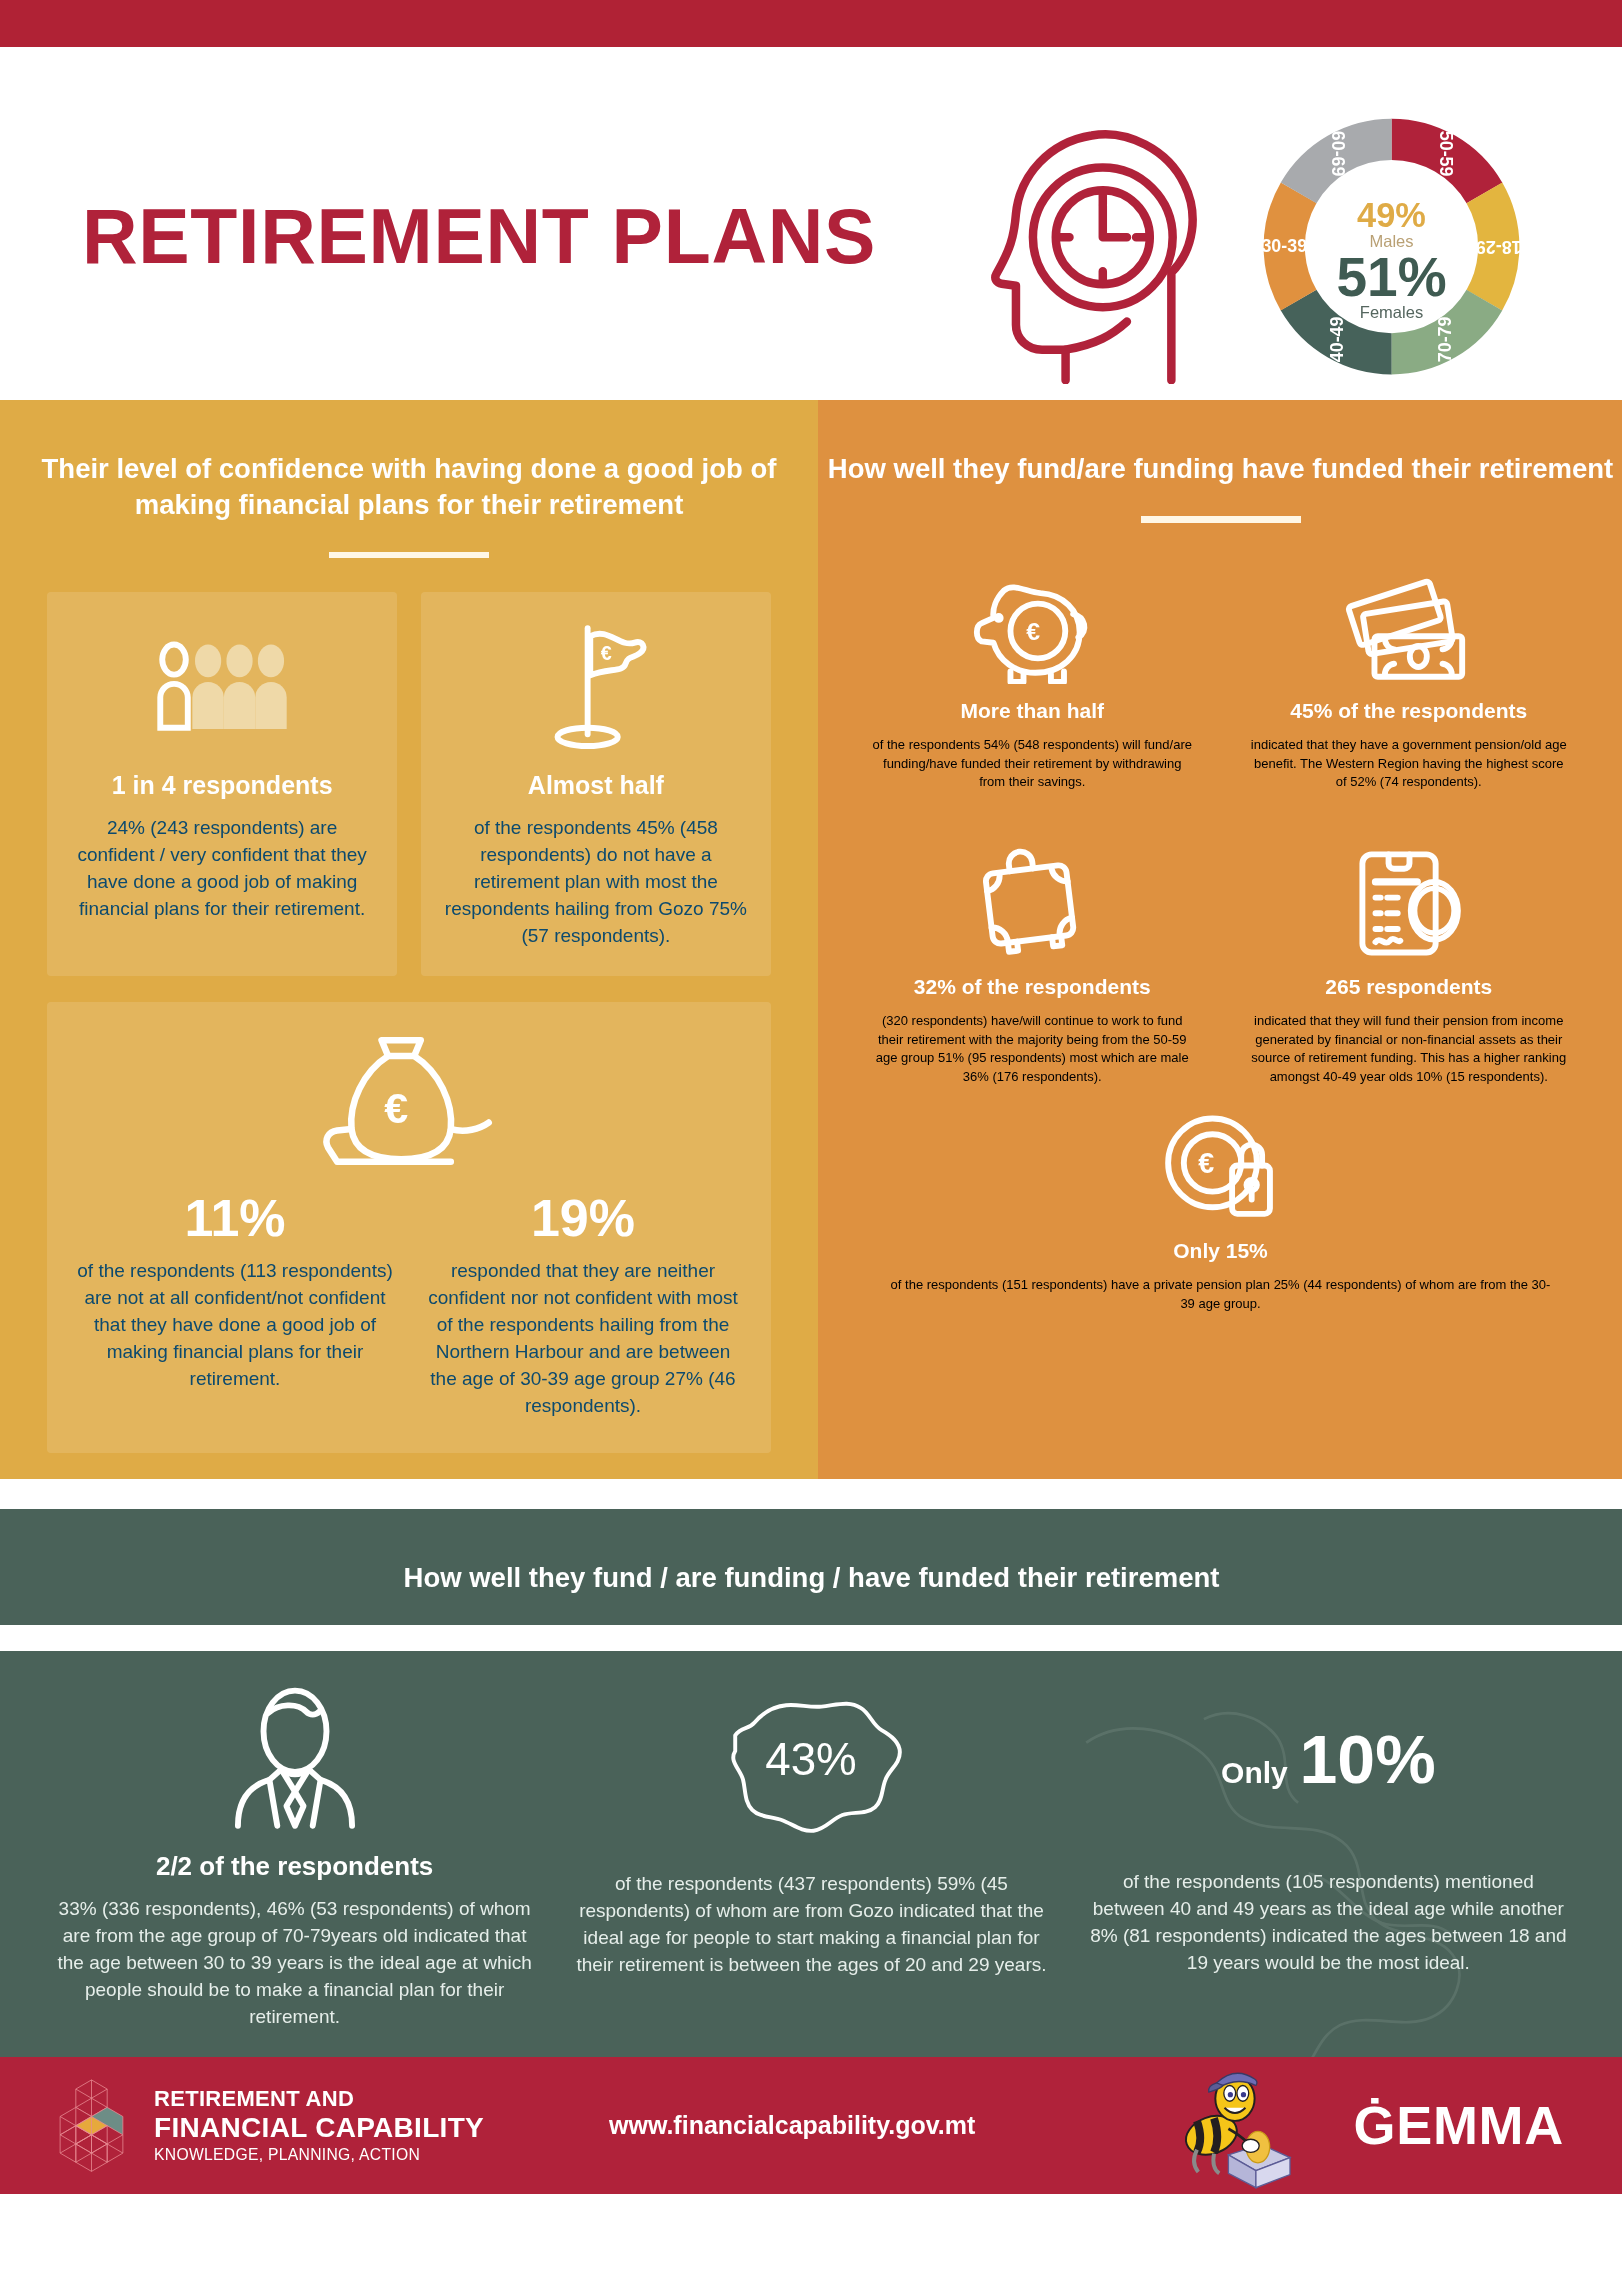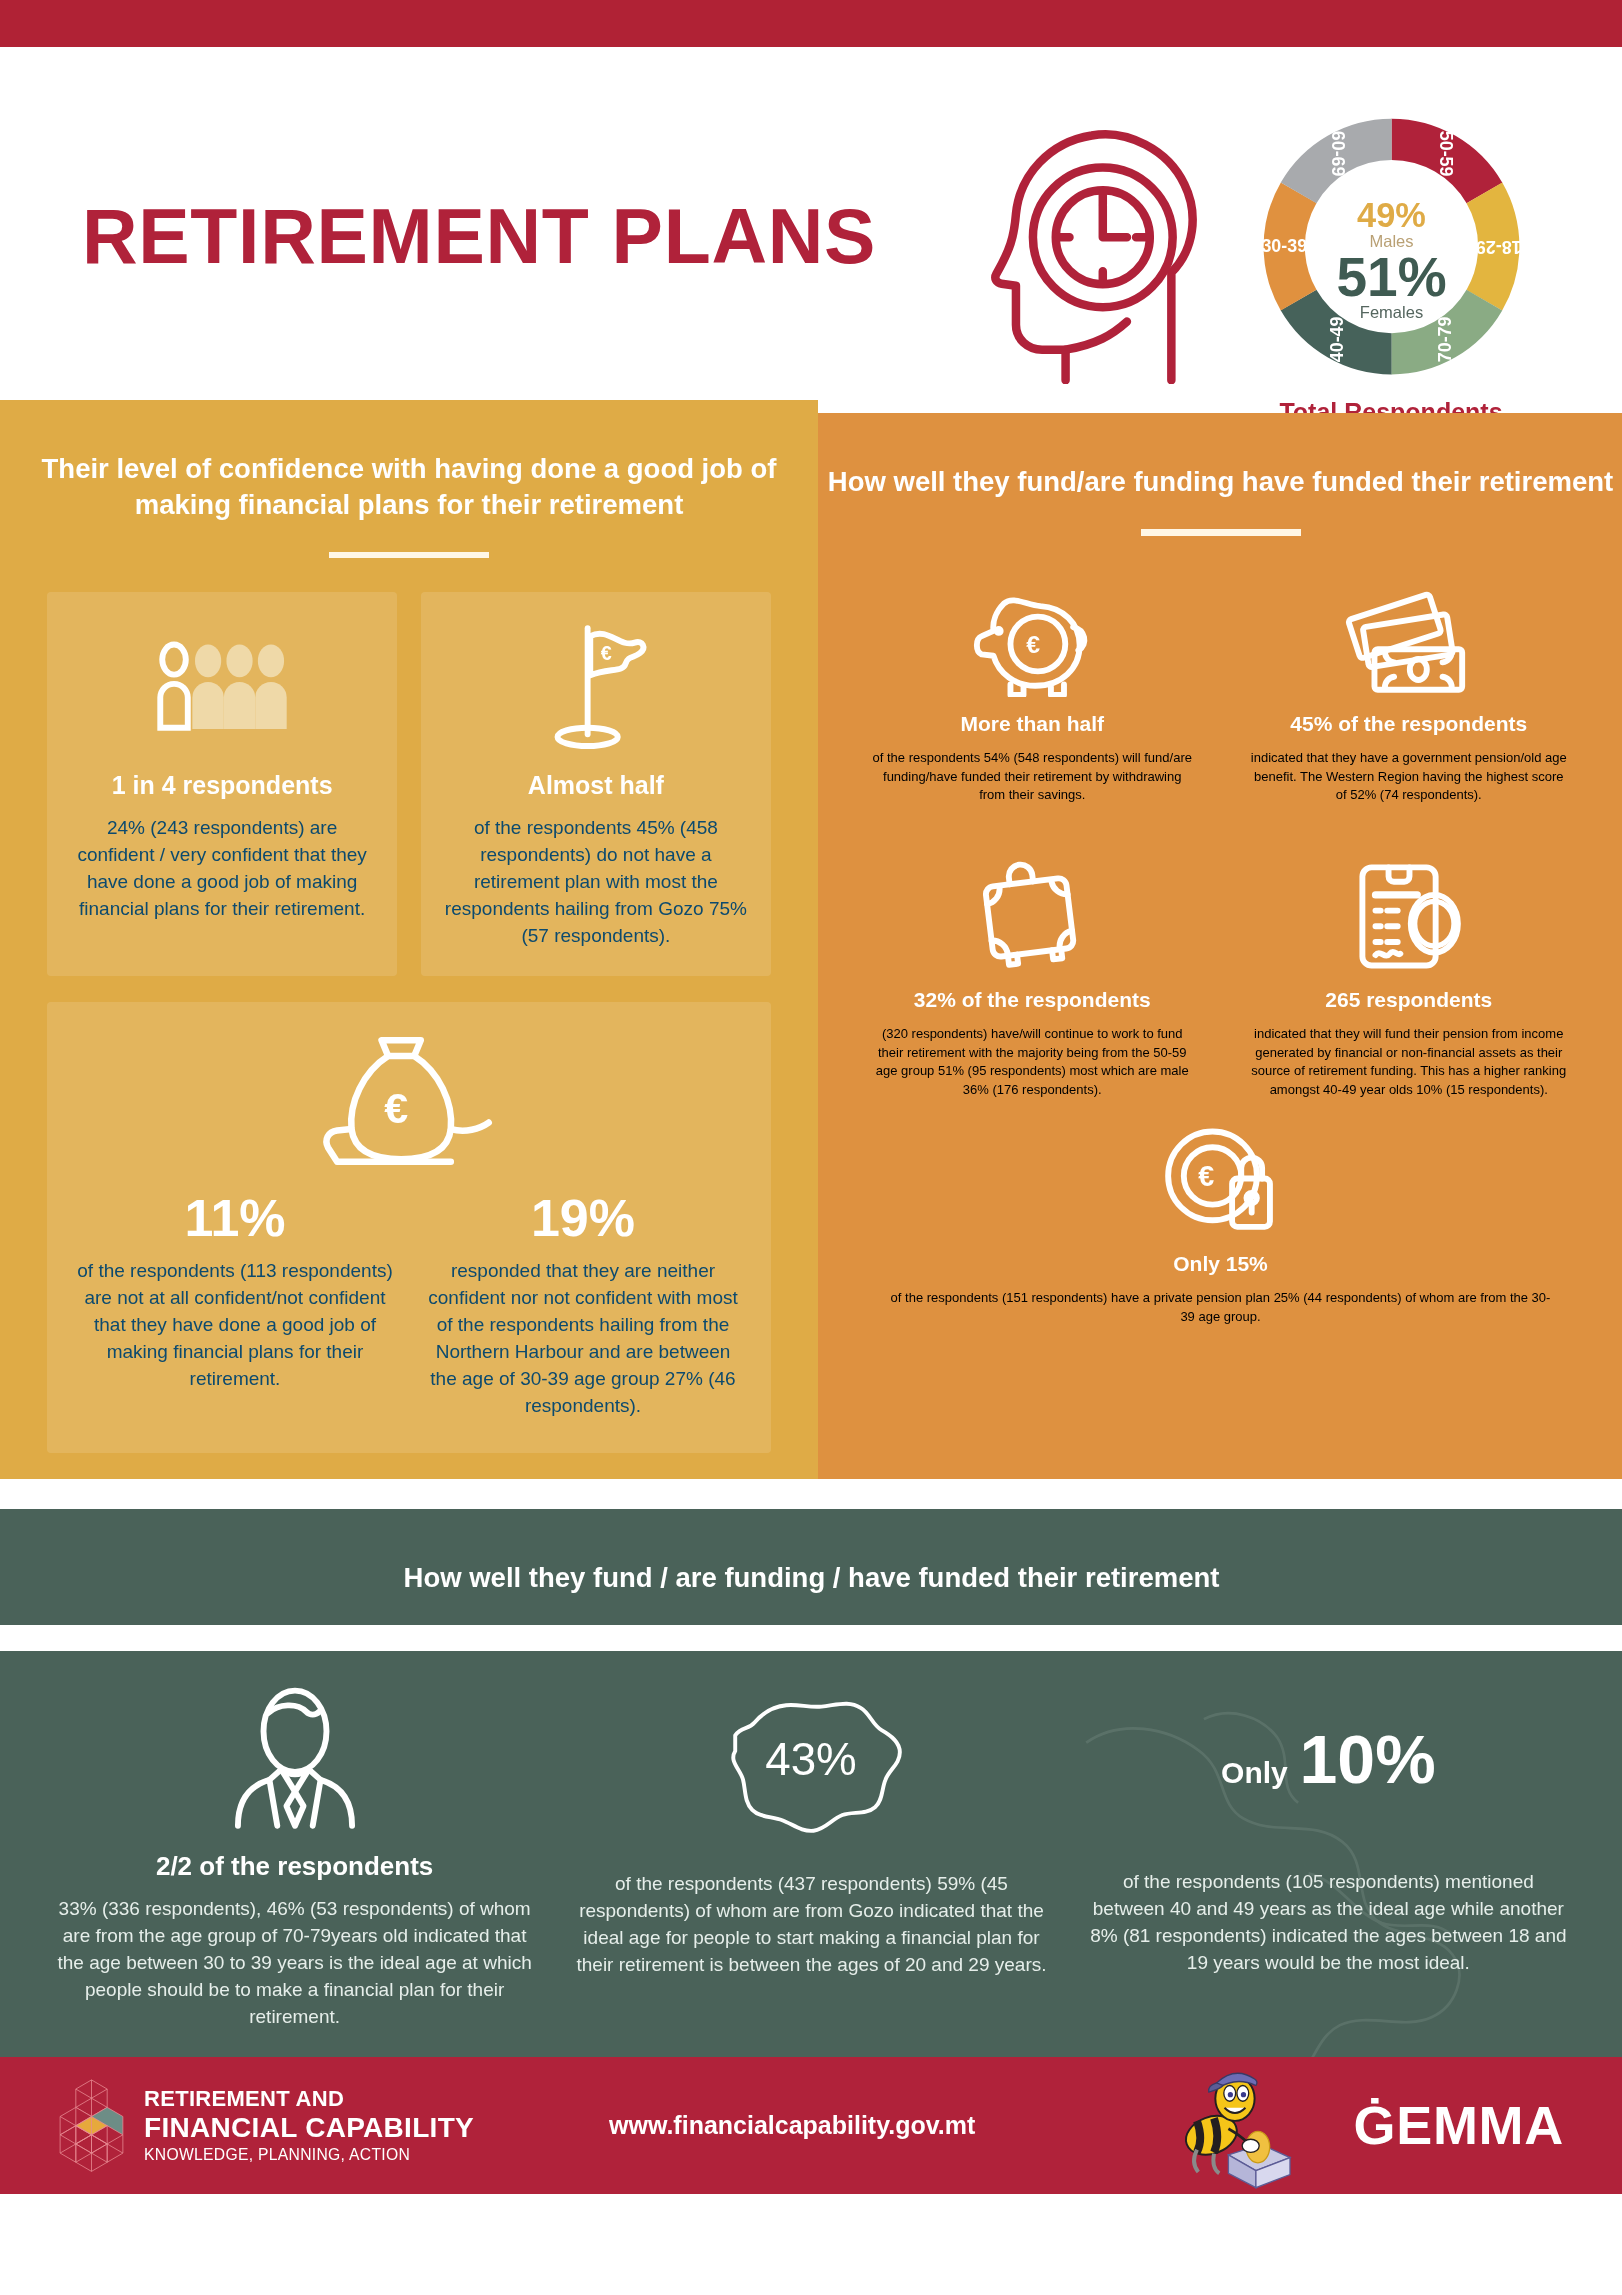--- a/index.html
+++ b/index.html
@@ -25,21 +25,21 @@
   }
   .head-clock { position:absolute; left:982px; top:62px; }
   .donut-wrap { position:absolute; left:1247px; top:62px; width:288px; text-align:center; }
   .donut-caption {
     margin-top:11.8px; font-size:25px; font-weight:bold; color:#b0223a;
   }
 
   
   .band { display:flex; width:100%; }
   .col-yellow { width:818px; background:#dfab46; padding:0 0 26px 0; position:relative; }
-  .col-orange { width:805px; background:#de9140; padding:0 0 26px 0; position:relative;margin-top:13px; }
+  .col-orange { width:805px; background:#de9140; padding:0 0 26px 0; position:relative; }
 
   .sec-title {
     color:#ffffff; font-weight:bold; text-align:center;
     font-size:27.5px; line-height:1.3; padding-top:51px;
   }
   .rule { width:160px; height:6.5px; background:#fff7e6; margin:29.4px auto 0 auto; }
   .rule.green { background:#ffffff; }
 
   
   .cards-row { display:flex; gap:23.6px; padding:34px 47px 0 47px; }
@@ -85,21 +85,21 @@
   .g-body { color:#e6eeea; font-size:19px; line-height:1.42; margin-top:14.4px; padding:0 7.9px; }
   .only10 { color:#fff; font-weight:bold; display:flex; align-items:baseline; justify-content:center; gap:11.8px; }
   .only10 .small { font-size:30px; }
   .only10 .huge { font-size:68px; line-height:1; }
 
   
   .footer {
     width:100%; height:137px; background:#b0223a;
     display:flex; align-items:center; position:relative;
   }
-  .brand { display:flex; align-items:center; gap:13px; margin-left:52px; }
+  .brand { display:flex; align-items:center; gap:23px; margin-left:52px; }
   .brand-text { color:#ffffff; line-height:1.12; }
   .brand-l1 { font-size:22px; font-weight:bold; letter-spacing:0.3px; }
   .brand-l2 { font-size:28px; font-weight:bold; letter-spacing:0.3px; }
   .brand-l3 { font-size:15.7px; letter-spacing:0.3px; margin-top:2.6px; }
   .site-url {
     position:absolute; left:609px; top:50%; transform:translateY(-50%);
     color:#ffffff; font-size:25px; font-weight:bold;
   }
   .gemma {
     position:absolute; right:59px; top:50%; transform:translateY(-50%);

